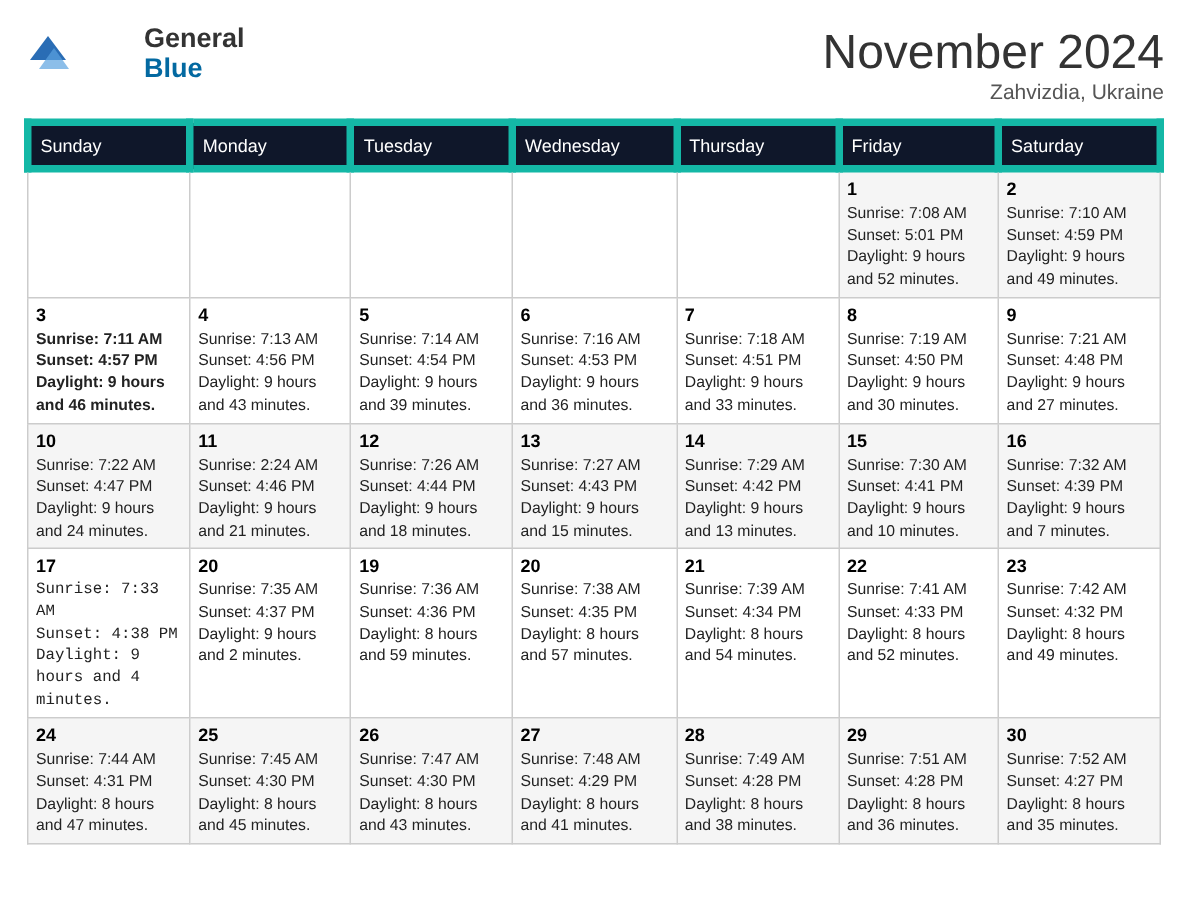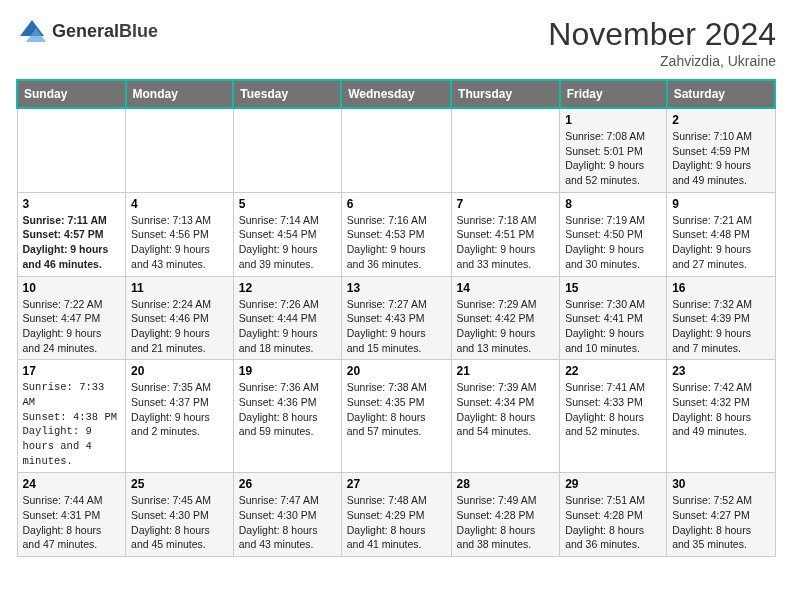--- a/index.html
+++ b/index.html
@@ -15,31 +15,33 @@
       justify-content: space-between;
       align-items: flex-start;
       margin-bottom: 10px;
     }
     .logo {
       display: flex;
       align-items: center;
     }
     .logo-text {
       display: flex;
+      flex-direction: column;
       line-height: 1.1;
+      margin-left: 44px;
     }
     .logo-general {
       font-size: 18px;
       font-weight: bold;
       color: #333;
     }
     .logo-blue {
       font-size: 18px;
       font-weight: bold;
-      color: #404040;
+      color: #0369a1;
     }
     .logo-icon {
       width: 32px;
       height: 32px;
       margin-right: 4px;
     }
     .title-block {
       text-align: right;
     }
     .month-title {
@@ -50,27 +52,27 @@
     .location {
       font-size: 14px;
       color: #555;
     }
     .calendar-table {
       width: 100%;
       border-collapse: collapse;
       font-size: 11px;
     }
     .calendar-table th {
-      background-color: #737373;
+      background-color: #0f172a;
       color: #fff;
       text-align: left;
       padding: 6px 6px;
       font-size: 12px;
-      font-weight: bold;
-      border: 2px solid #14b8a6;
+      font-weight: normal;
+      border: 5px solid #14b8a6;
     }
     .calendar-table td {
       border: 1px solid #ccc;
       vertical-align: top;
       padding: 4px 5px;
       height: 80px;
       width: 113px;
       background: #fff;
     }
     .calendar-table tr:nth-child(odd) td {

